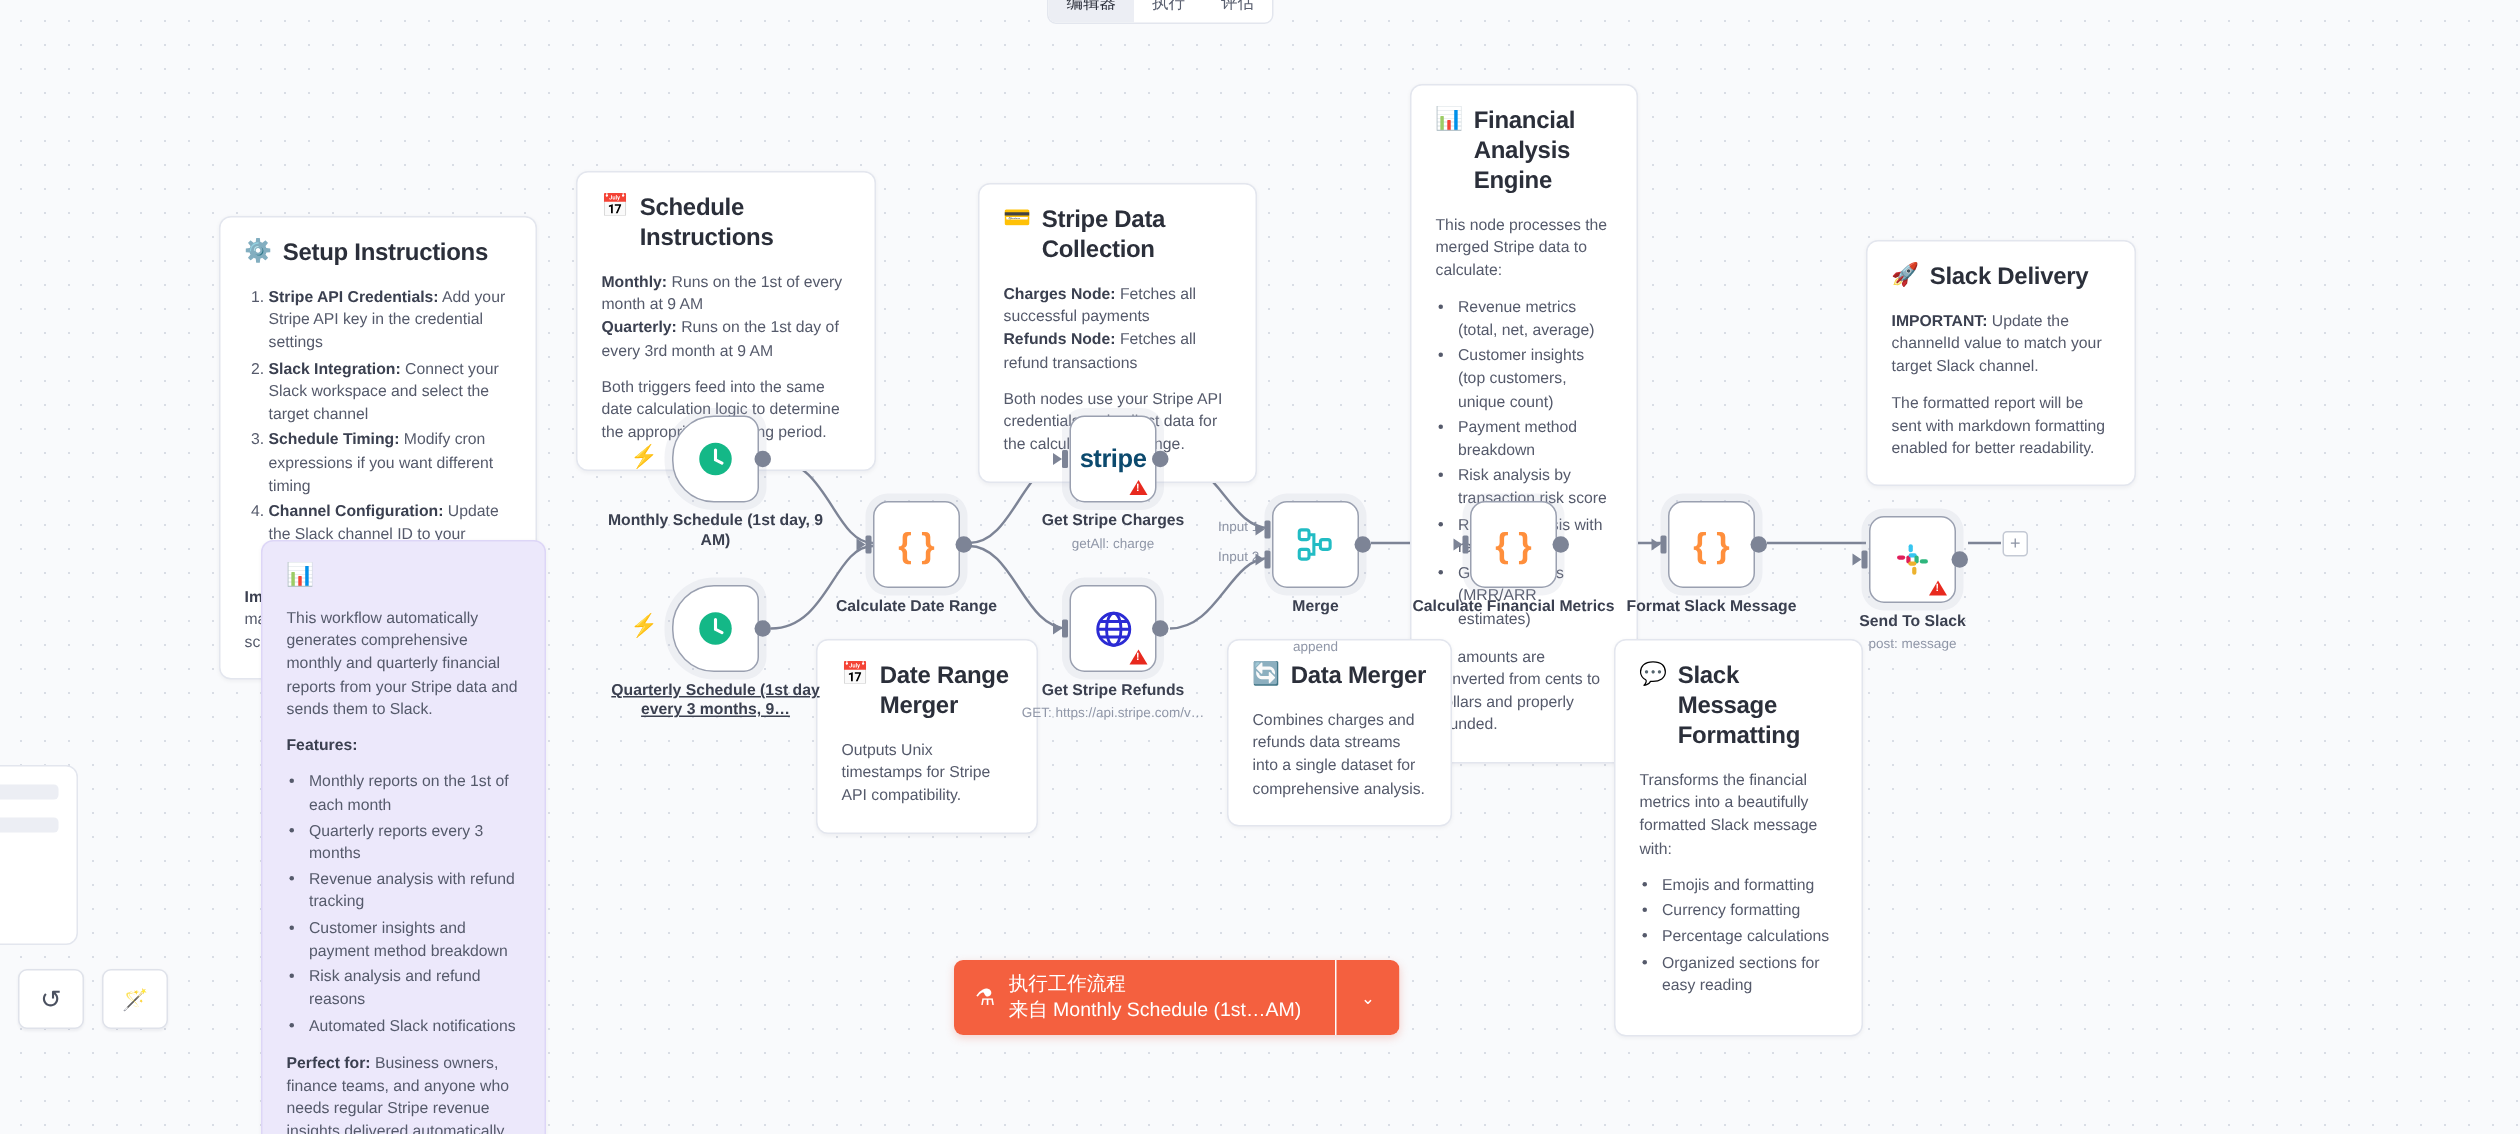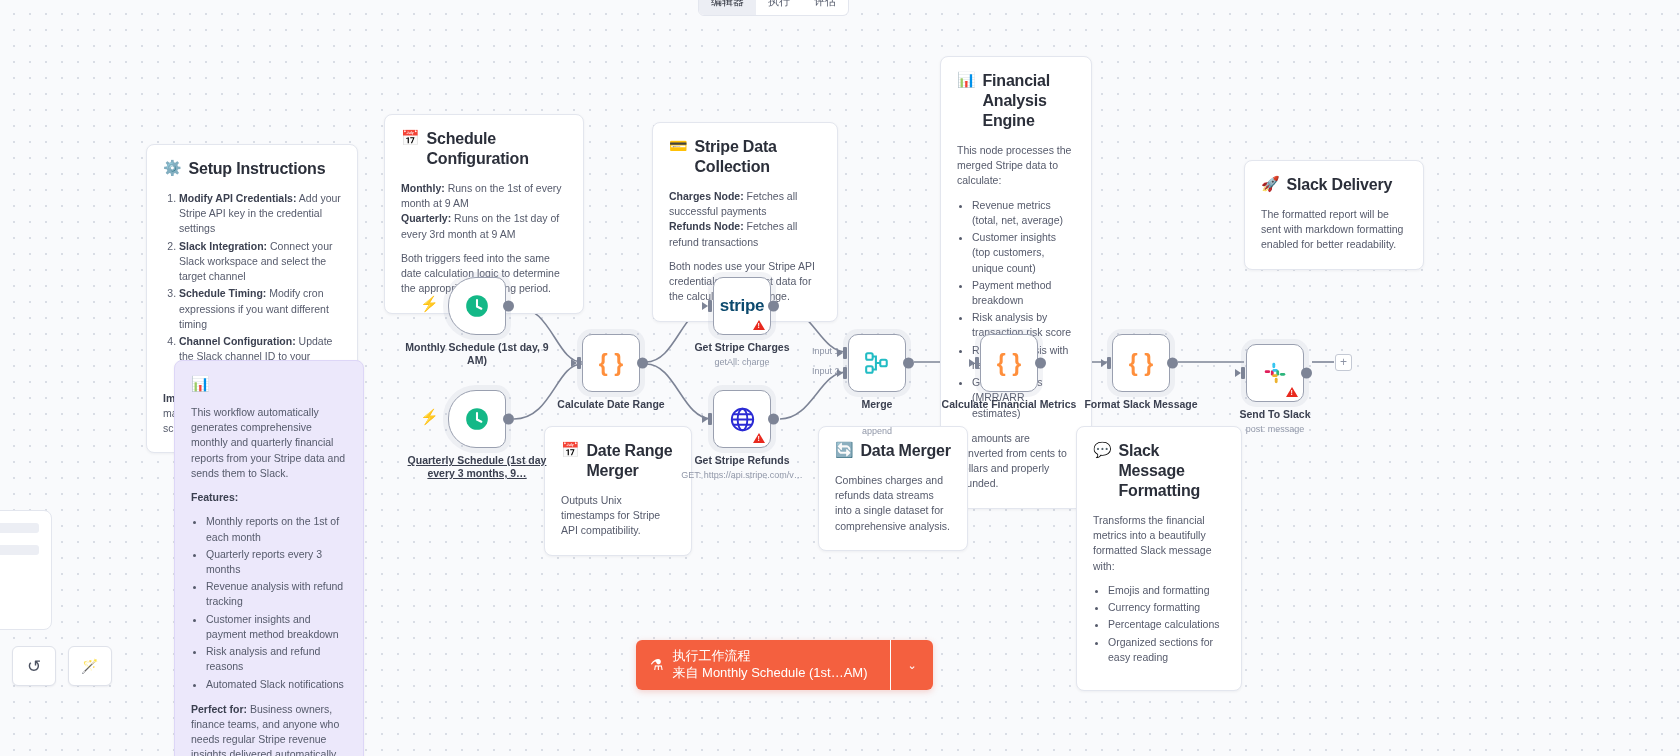--- a/index.html
+++ b/index.html
@@ -226,21 +226,21 @@
       <path d="M 1312,362 L 1334,362"></path>
     </g>
   </svg>
 
   <div class="note" style="left:146px; top:144px; width:212px;">
     <h3>
       <span class="emoji">⚙️</span>
       <span>Setup Instructions</span>
     </h3>
     <ol>
-      <li><b>Modify API Credentials:</b><span> Add your Stripe API key in the credential settings</span></li>
+      <li><b>Stripe API Credentials:</b><span> Add your Stripe API key in the credential settings</span></li>
       <li><b>Slack Integration:</b><span> Connect your Slack workspace and select the target channel</span></li>
       <li><b>Schedule Timing:</b><span> Modify cron expressions if you want different timing</span></li>
       <li><b>Channel Configuration:</b><span> Update the Slack channel ID to your desired channel</span></li>
     </ol>
     <p style="margin-top:11px;"><b>Important:</b><span> Test the workflow manually before enabling the schedule triggers!</span></p>
   </div>
 
   <div class="note purple" style="left:174px; top:360px; width:190px;">
     <h3>
       <span class="emoji">📊</span>
@@ -254,21 +254,21 @@
       <li>Customer insights and payment method breakdown</li>
       <li>Risk analysis and refund reasons</li>
       <li>Automated Slack notifications</li>
     </ul>
     <p style="margin-top:10px;"><b>Perfect for:</b><span> Business owners, finance teams, and anyone who needs regular Stripe revenue insights delivered automatically.</span></p>
   </div>
 
   <div class="note" style="left:384px; top:114px; width:200px;">
     <h3>
       <span class="emoji">📅</span>
-      <span>Schedule Configuration</span>
+      <span>Schedule Instructions</span>
     </h3>
     <p>
       <b>Monthly:</b><span> Runs on the 1st of every month at 9 AM</span><br>
       <b>Quarterly:</b><span> Runs on the 1st day of every 3rd month at 9 AM</span>
     </p>
     <p>Both triggers feed into the same date calculation logic to determine the appropriate reporting period.</p>
   </div>
 
   <div class="note" style="left:652px; top:122px; width:186px;">
     <h3>
@@ -297,20 +297,21 @@
       <li>Growth metrics (MRR/ARR estimates)</li>
     </ul>
     <p style="margin-top:10px;">All amounts are converted from cents to dollars and properly rounded.</p>
   </div>
 
   <div class="note" style="left:1244px; top:160px; width:180px;">
     <h3>
       <span class="emoji">🚀</span>
       <span>Slack Delivery</span>
     </h3>
+    <p><b>IMPORTANT:</b><span> Update the channelId value to match your target Slack channel.</span></p>
     <p>The formatted report will be sent with markdown formatting enabled for better readability.</p>
   </div>
 
   <div class="note" style="left:544px; top:426px; width:148px;">
     <h3>
       <span class="emoji">📅</span>
       <span>Date Range Merger</span>
     </h3>
     <p>Outputs Unix timestamps for Stripe API compatibility.</p>
   </div>

